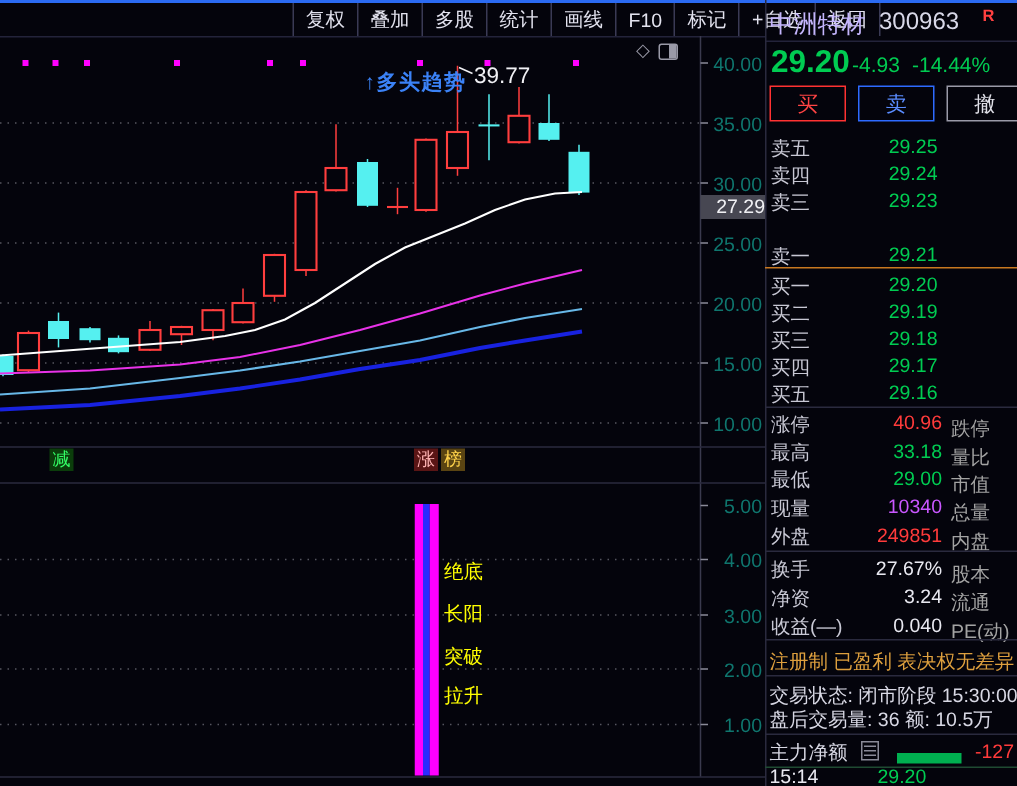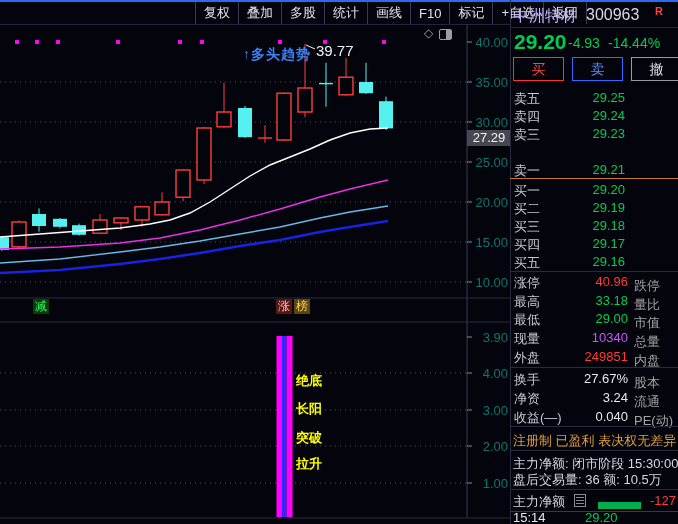--- a/index.html
+++ b/index.html
@@ -18,31 +18,31 @@
   .stock-code{left:586px;top:6px;font-size:16px;color:#d8d8e8;}
   .stock-r{left:655px;top:5px;font-size:11px;color:#ff4040;font-weight:bold;}
   .hdr-border{left:510px;top:27px;width:168px;height:1px;background:#23233a;}
   
   .diamond-icon{left:424px;top:26px;font-size:12px;color:#9a9aa8;}
   .panel-icon{left:439px;top:29px;width:11px;height:9px;border:1px solid #9a9aa8;border-radius:2px;}
   .panel-icon::after{content:"";position:absolute;right:0;top:0;width:5px;height:9px;background:#9a9aa8;}
   
   .ylab{width:40px;text-align:right;font-size:13px;color:#0f766e;left:468px;}
   .price-tag{left:467px;top:130px;width:42px;height:16px;background:#474752;color:#f0f0f4;
-             font-size:13px;text-align:center;padding-left:1px;line-height:16px;}
+             font-size:13px;text-align:right;padding-left:1px;line-height:16px;}
   
   .trend-label{left:243px;top:46px;font-size:14px;color:#3b82f6;font-weight:bold;letter-spacing:1px;}
   .high-label{left:316px;top:42px;font-size:15px;color:#f0f0f4;}
   
   .badge{height:15px;font-size:12px;line-height:15px;padding:0 2px;top:299px;}
   .badge-jian{left:33px;color:#33ff66;background:#0b3d0b;}
   .badge-zhang{left:276px;color:#ffb4b4;background:#5a1515;}
   .badge-bang{left:294px;color:#ffd24a;background:#5a4412;}
   
-  .sig{left:296px;font-size:13px;color:#ffff00;font-weight:bold;}
+  .sig{left:296px;font-size:13px;color:#ffff00;font-weight:normal;}
   
   .panel-border{left:510px;top:0;width:1px;height:524px;background:#2a2a3e;}
   .quote-price{left:514px;top:30px;font-size:21px;font-weight:bold;color:#00cc52;}
   .quote-chg{left:568px;top:35px;font-size:14px;color:#00cc52;}
   .quote-pct{left:608px;top:35px;font-size:14px;color:#00cc52;}
   .btn{top:57px;width:49px;height:22px;line-height:22px;text-align:center;font-size:14px;
        background:transparent;cursor:pointer;}
   .btn-buy{left:513px;border:1px solid #ff3232;color:#ff4444;}
   .btn-sell{left:572px;border:1px solid #2e6bff;color:#5a8cff;}
   .btn-cancel{left:631px;border:1px solid #9a9aa8;color:#e0e0e8;}
@@ -181,21 +181,21 @@
 
   <div class="abs ylab" style="top:35px">40.00</div>
   <div class="abs ylab" style="top:75px">35.00</div>
   <div class="abs ylab" style="top:115px">30.00</div>
   <div class="abs ylab" style="top:155px">25.00</div>
   <div class="abs ylab" style="top:195px">20.00</div>
   <div class="abs ylab" style="top:235px">15.00</div>
   <div class="abs ylab" style="top:275px">10.00</div>
   <div class="abs price-tag">27.29</div>
 
-  <div class="abs ylab" style="top:330px">3.90</div>
+  <div class="abs ylab" style="top:330px">5.00</div>
   <div class="abs ylab" style="top:366px">4.00</div>
   <div class="abs ylab" style="top:403px">3.00</div>
   <div class="abs ylab" style="top:439px">2.00</div>
   <div class="abs ylab" style="top:476px">1.00</div>
 
   <div class="abs trend-label">↑多头趋势</div>
   <div class="abs high-label">39.77</div>
 
   <div class="abs badge badge-jian">减</div>
   <div class="abs badge badge-zhang">涨</div>
@@ -293,21 +293,21 @@
     </div>
   <div class="abs row" style="top:408px">
       <span class="lab">收益(—)</span>
       <span class="val2 white">0.040</span>
       <span class="lab2">PE(动)</span>
     </div>
   <div class="abs divider" style="top:426px"></div>
 
   <div class="abs info-line amber" style="top:432px">注册制 已盈利 表决权无差异</div>
   <div class="abs divider" style="top:450px"></div>
-  <div class="abs info-line" style="top:455px">主力净额: 闭市阶段 15:30:00</div>
+  <div class="abs info-line" style="top:455px">交易状态: 闭市阶段 15:30:00</div>
   <div class="abs info-line" style="top:471px">盘后交易量: 36  额: 10.5万</div>
   <div class="abs divider" style="top:489px"></div>
   <div class="abs info-line" style="top:493px;width:60px">主力净额</div>
   <div class="abs mn-icon"></div>
   <div class="abs mn-bar"></div>
   <div class="abs mn-val">-127</div>
   <div class="abs divider" style="top:511px;background:#1f4a32"></div>
   <div class="abs ticker-time">15:14</div>
   <div class="abs ticker-price">29.20</div>
 

